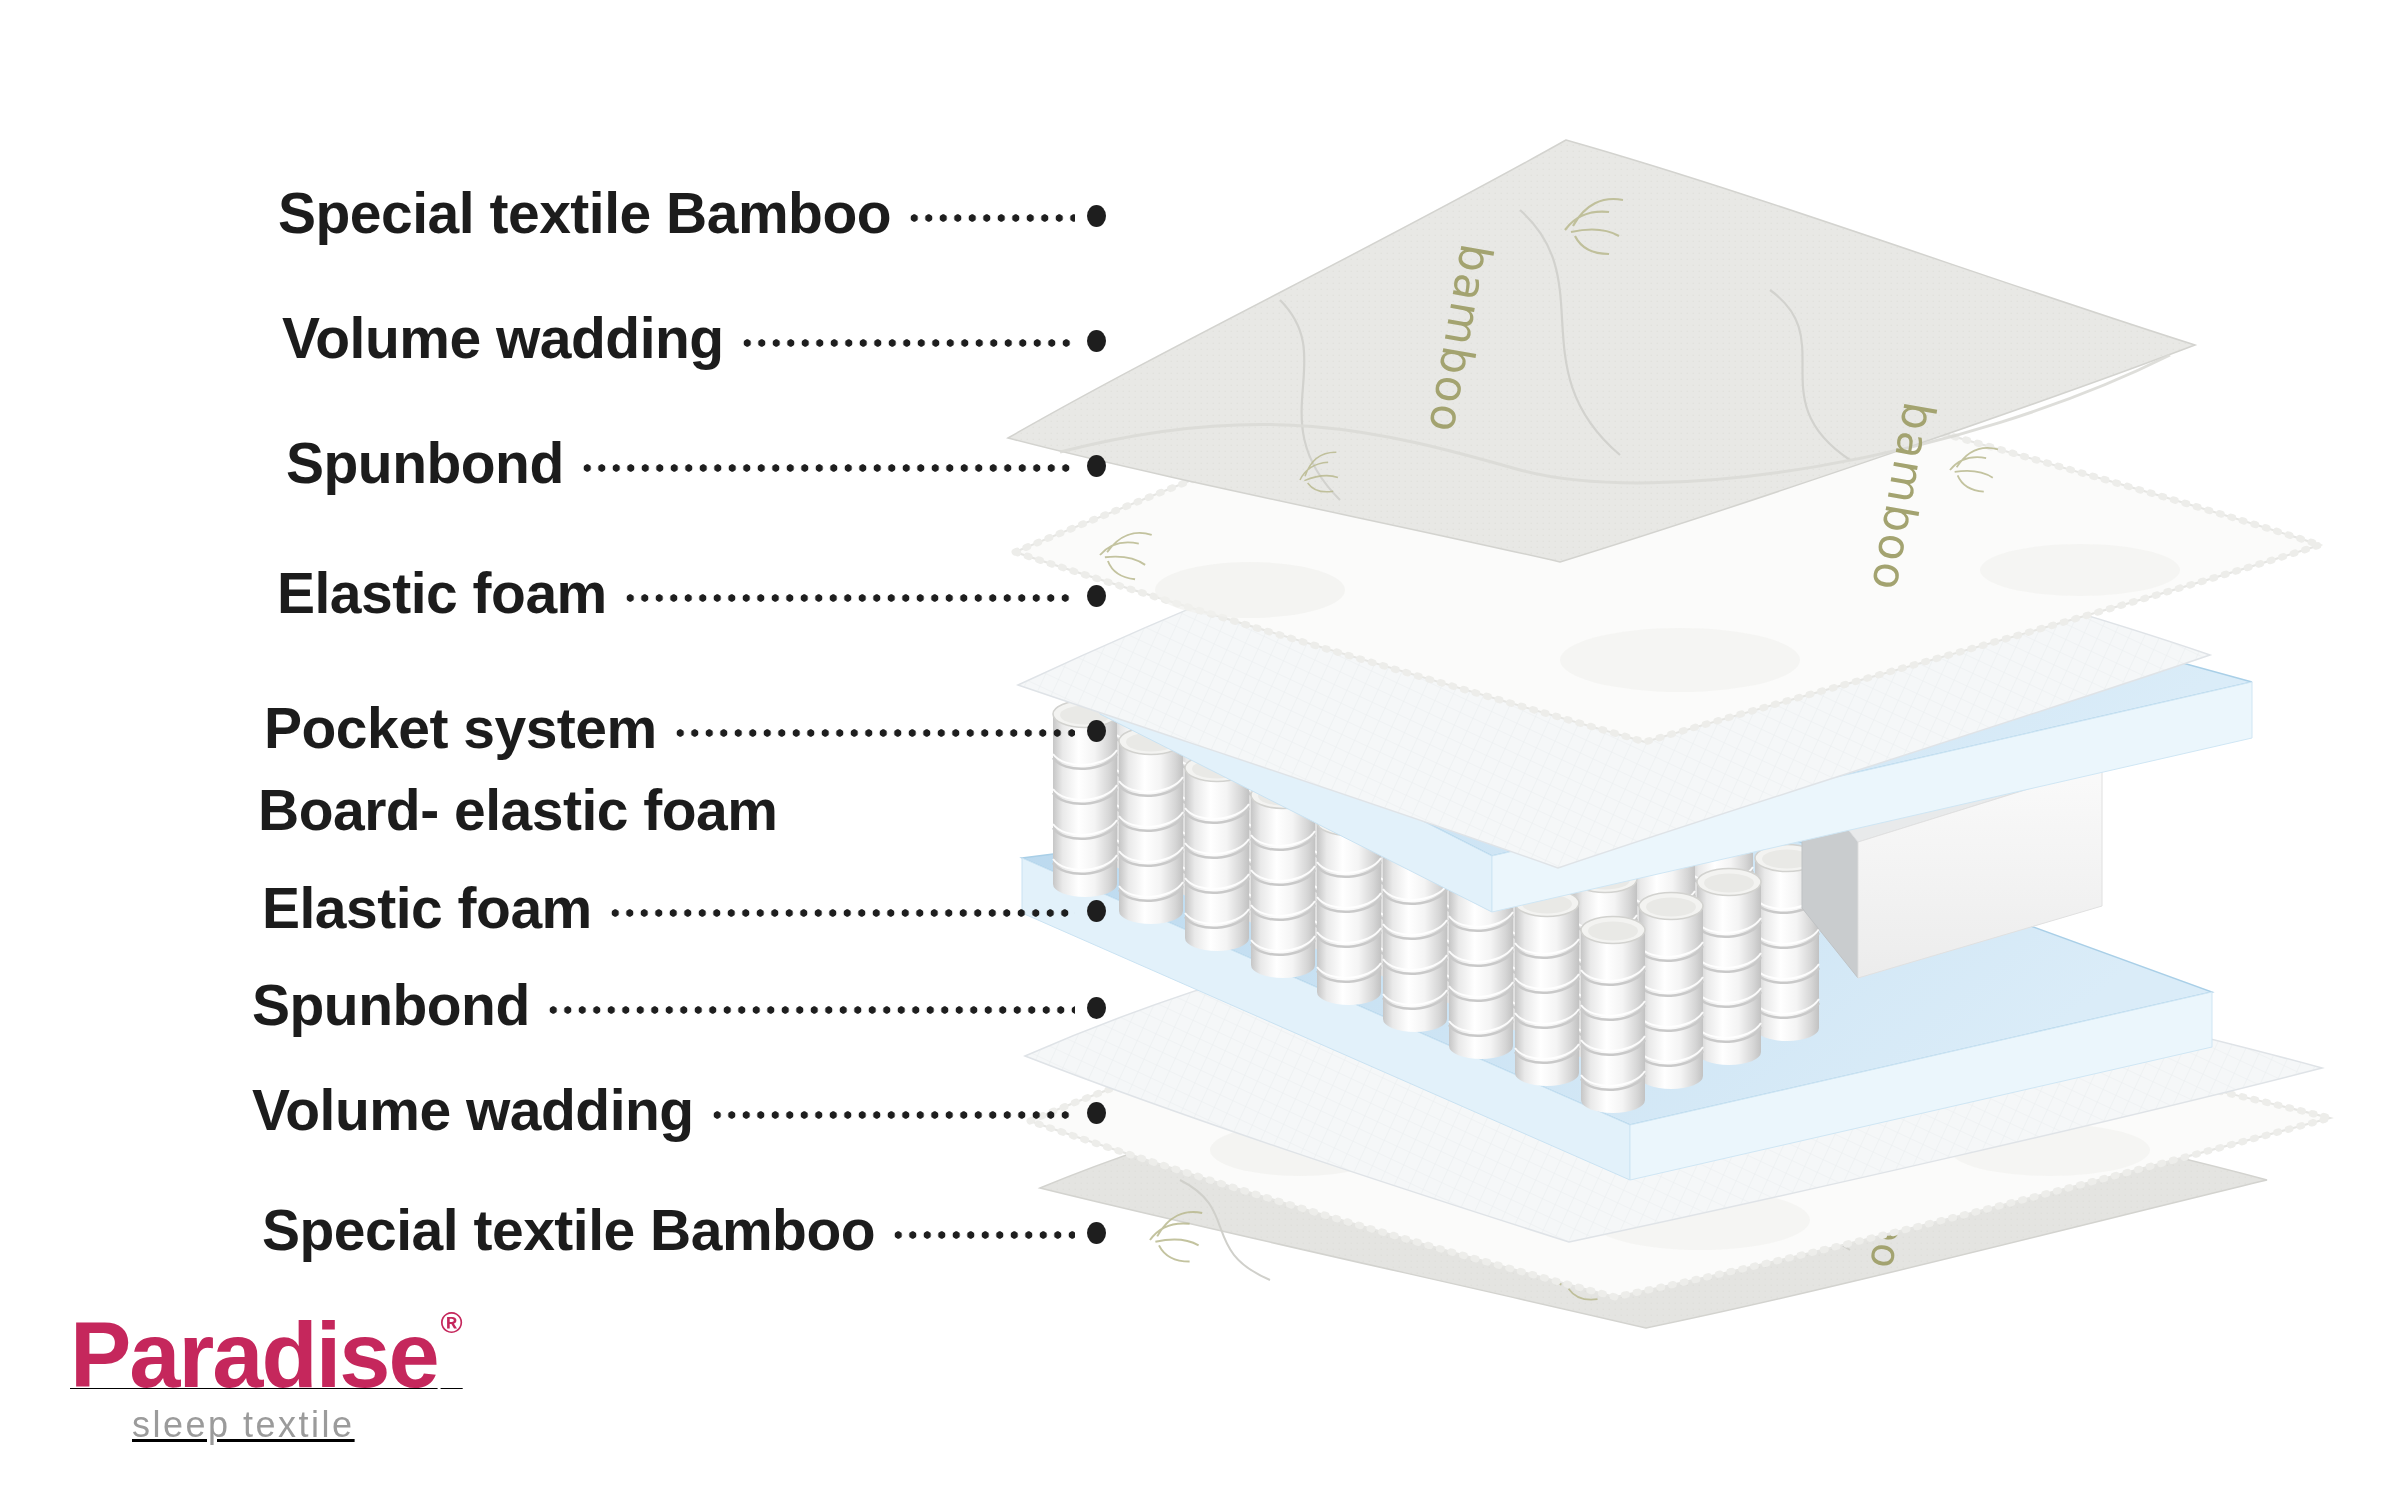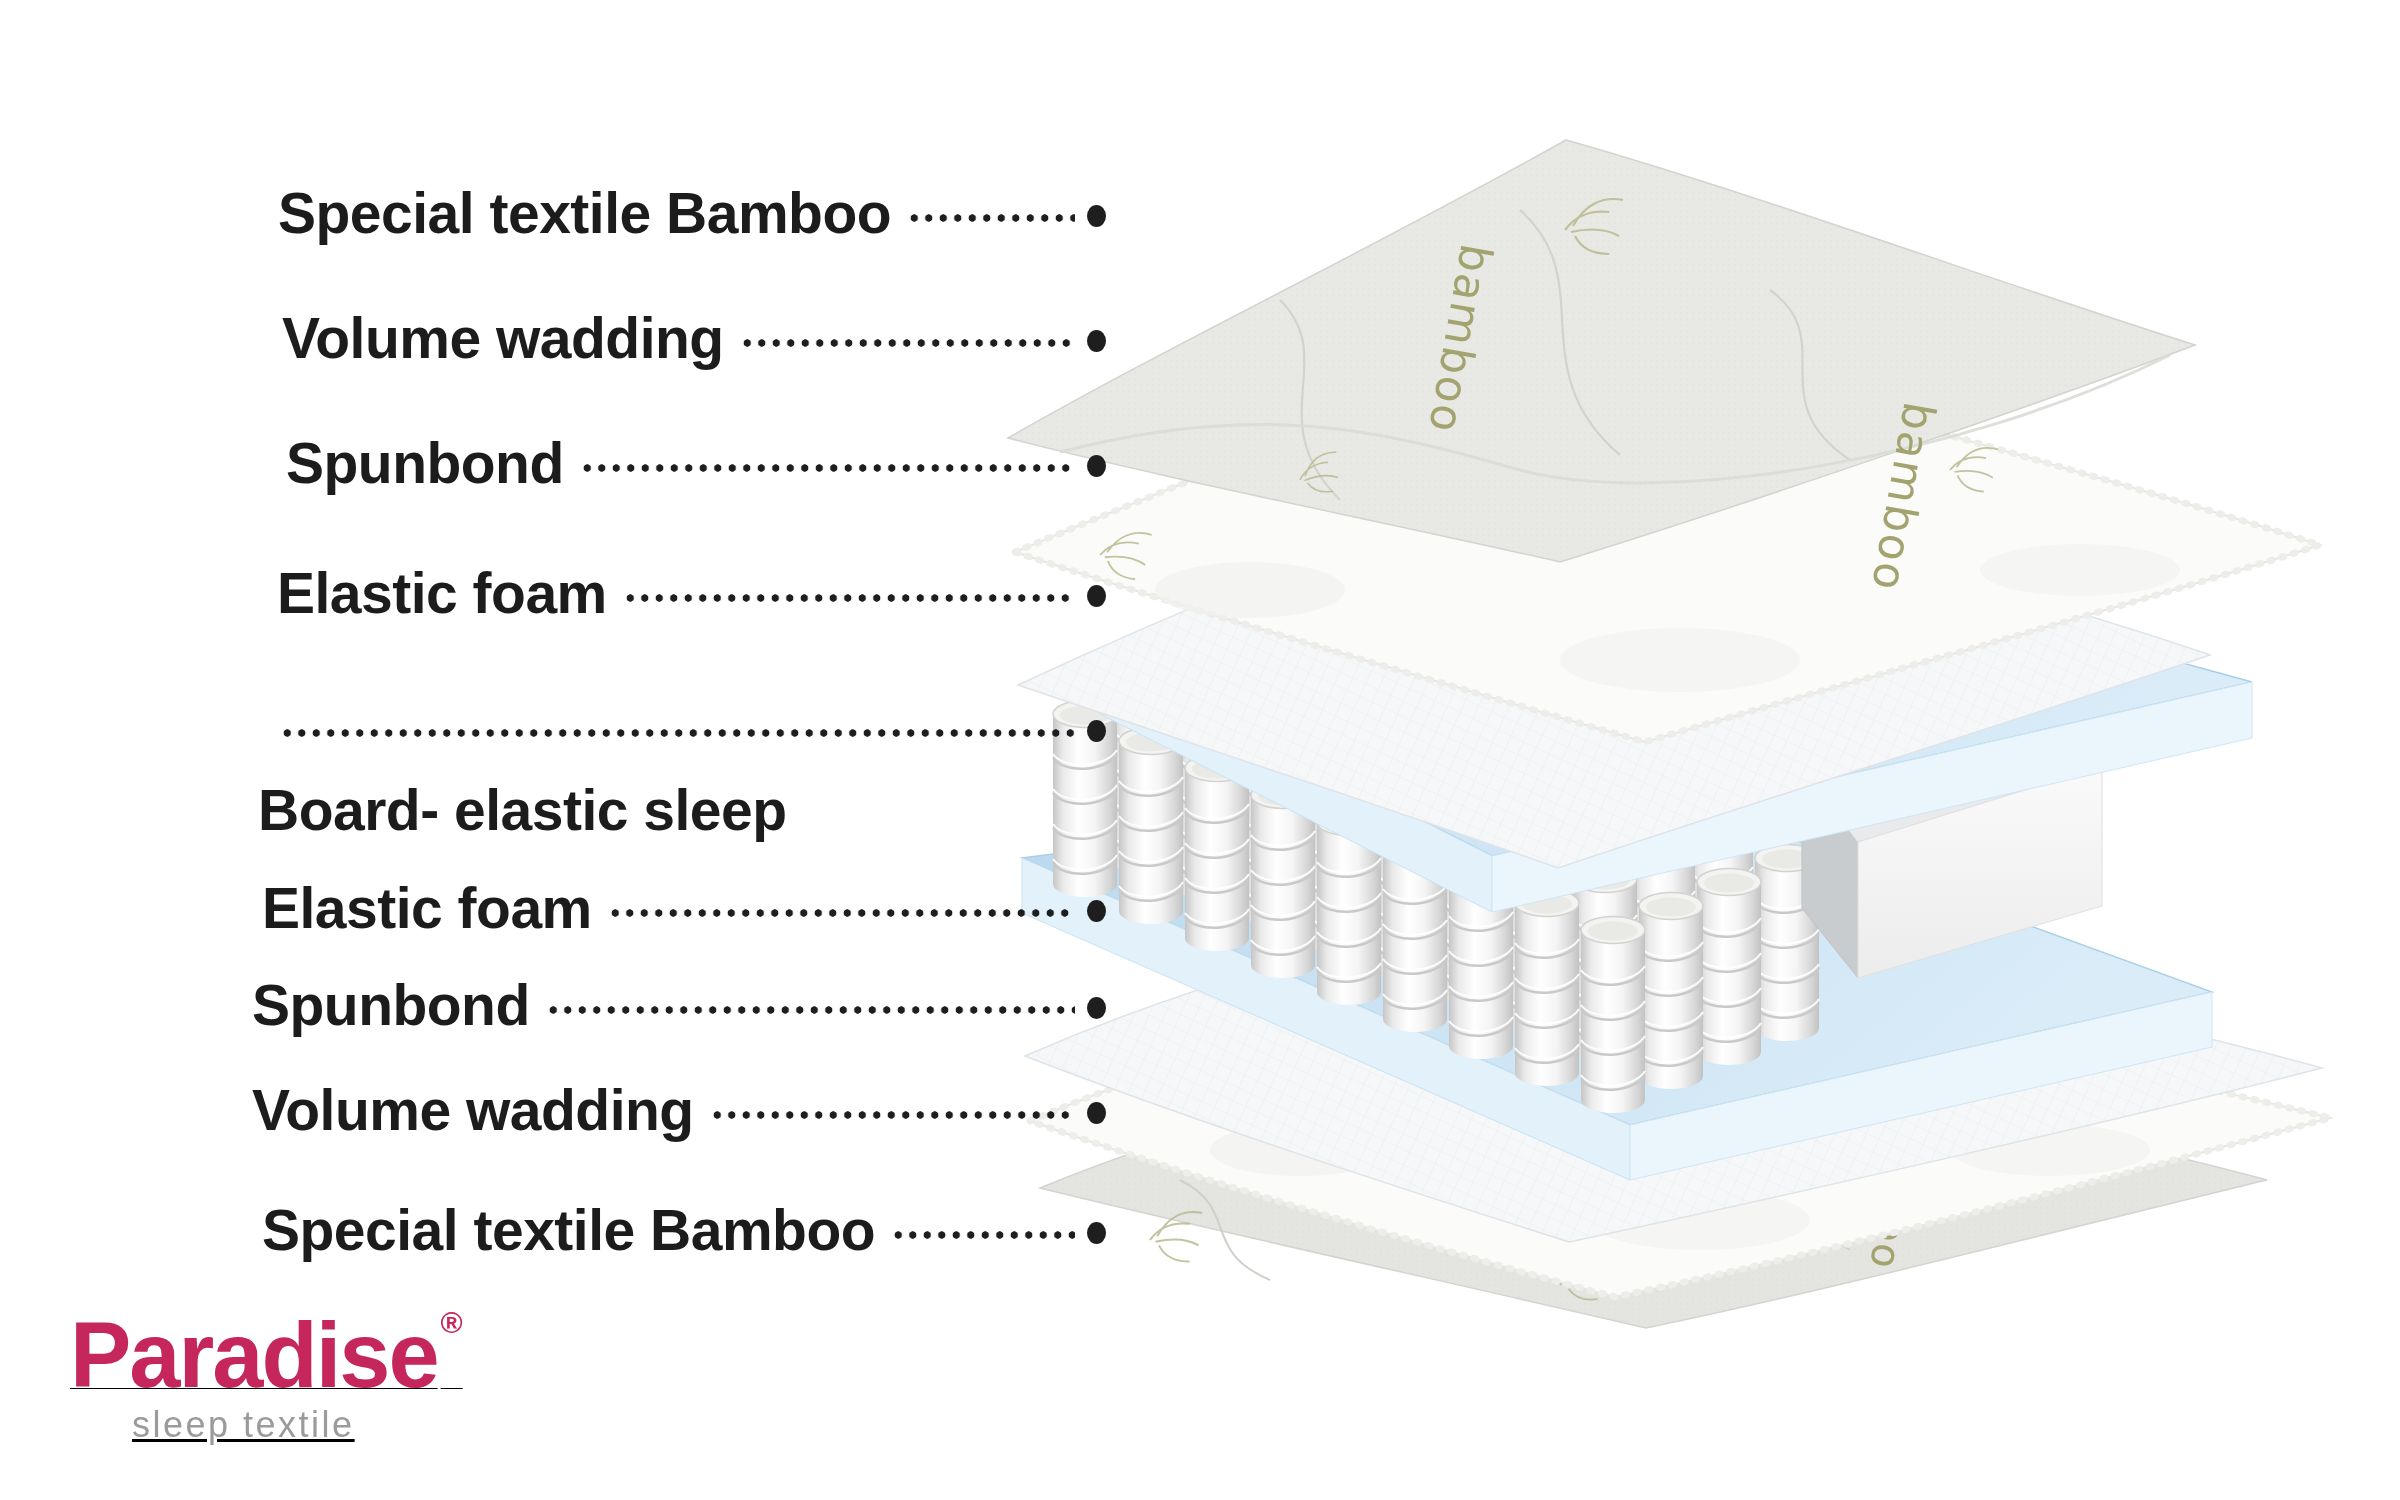--- a/index.html
+++ b/index.html
@@ -198,25 +198,26 @@
     <span class="lbl">Spunbond</span>
     <div class="leader"></div>
     <div class="edot"></div>
   </div>
   <div class="lrow r4">
     <span class="lbl">Elastic foam</span>
     <div class="leader"></div>
     <div class="edot"></div>
   </div>
   <div class="lrow r5">
+    <span class="lbl">Pocket system</span>
     <div class="leader"></div>
     <div class="edot"></div>
   </div>
   <div class="lrow r6">
-    <span class="lbl">Board- elastic sleep</span>
+    <span class="lbl">Board- elastic foam</span>
     <div class="leader" style="visibility: hidden;"></div>
     <div class="edot" style="visibility: hidden;"></div>
   </div>
   <div class="lrow r7">
     <span class="lbl">Elastic foam</span>
     <div class="leader"></div>
     <div class="edot"></div>
   </div>
   <div class="lrow r8">
     <span class="lbl">Spunbond</span>

